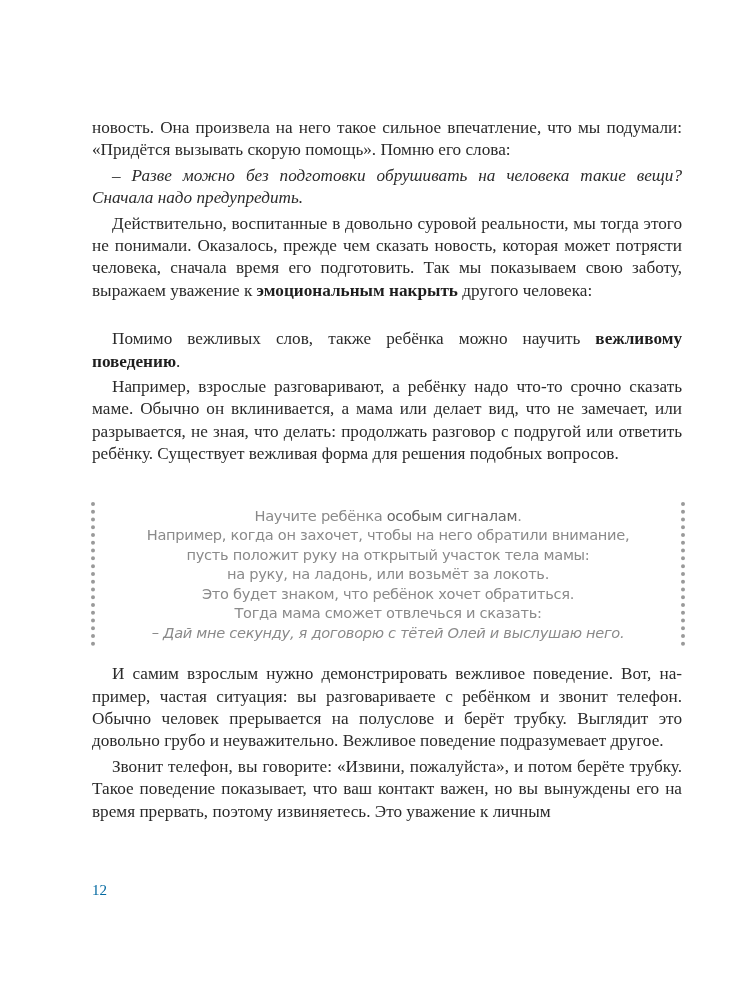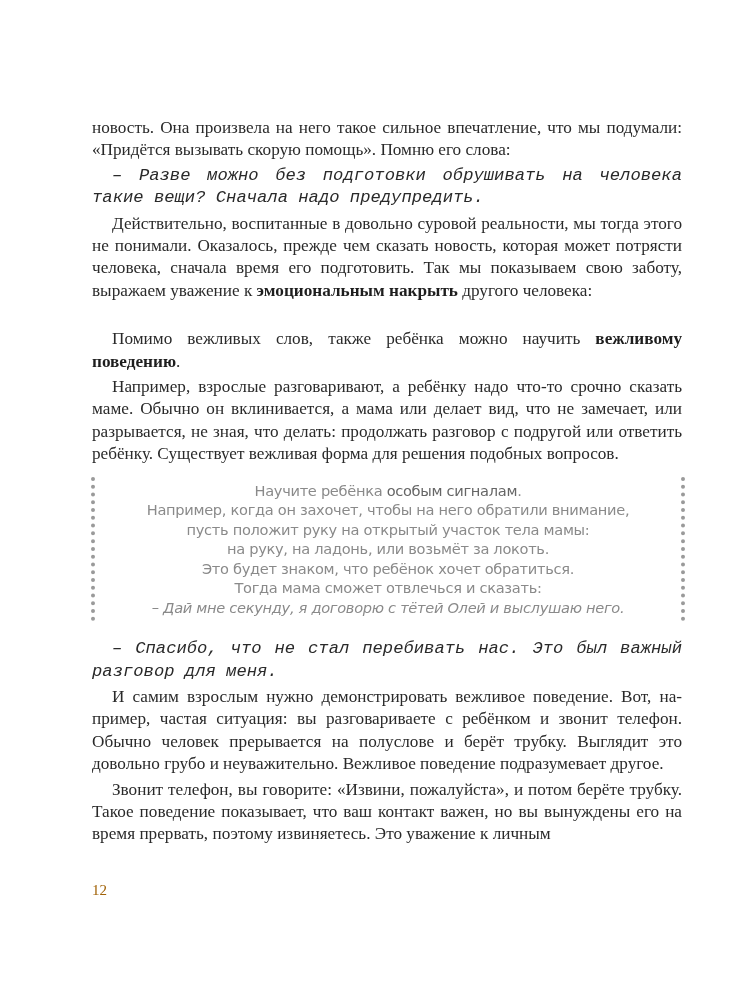--- a/index.html
+++ b/index.html
@@ -5,37 +5,37 @@
   html, body { margin: 0; padding: 0; background: #ffffff; }
   body { width: 750px; height: 1000px; position: relative; overflow: hidden; }
   .page {
     position: absolute; left: 92px; top: 117px; width: 590px;
     font-family: "Liberation Serif", "DejaVu Serif", serif;
     font-size: 17.2px; line-height: 22.4px; color: #2a2a2a;
     text-align: justify; hyphens: manual;
   }
   .p { margin: 0; text-indent: 20px; text-align-last: left; }
   .p.noindent { text-indent: 0; }
-  .p.quote { font-style: italic; font-family: Liberation Mono, monospace; }
+  .p.quote { font-style: italic; }
   .p + .p { margin-top: 3px; }
   .b { font-weight: bold; color: #1e1e1e; }
   .gap { height: 26px; }
   .callout {
-    position: relative; margin: 11px 0 17px 0; padding: 4px 0 4px 0;
+    position: relative; margin: 36px 0 17px 0; padding: 4px 0 4px 0;
     border-left: 4px dotted #9a9a9a; border-right: 4px dotted #9a9a9a;
     margin-left: -1px; margin-right: -3px;
     font-family: "DejaVu Sans", sans-serif; font-size: 14.6px; line-height: 19.5px;
     color: #8a8a8a; text-align: center; letter-spacing: -0.3px;
   }
   .callout .line { display: block; white-space: nowrap; }
   .callout .em { color: #666; }
   .callout .it { font-style: italic; }
   .pagenum {
     position: absolute; left: 92px; top: 882px;
-    font-family: "Liberation Serif", serif; font-size: 15px; color: #a16207;
+    font-family: "Liberation Serif", serif; font-size: 15px; color: #0369a1;
   }
 </style>
 </head>
 <body>
 
 <div class="page">
   <p class="p noindent">новость. Она произвела на него такое сильное впечатление, что мы подумали: «Придётся вызывать скорую помощь». Помню его слова:</p>
   <p class="p quote">– Разве можно без подготовки обрушивать на человека такие вещи? Сначала надо предупредить.</p>
   <p class="p"><span>Действительно, воспитанные в довольно суровой реальности, мы тогда этого не понимали. Оказалось, прежде чем сказать новость, которая может потрясти человека, сначала время его подготовить. Так мы показываем свою заботу, выражаем уважение к </span><span class="b">эмоциональным накрыть</span><span> другого человека:</span></p>
 
@@ -47,18 +47,17 @@
   <div class="callout">
     <span class="line"><span>Научите ребёнка </span><span class="em">особым сигналам</span><span>.</span></span>
     <span class="line">Например, когда он захочет, чтобы на него обратили внимание,</span>
     <span class="line">пусть положит руку на открытый участок тела мамы:</span>
     <span class="line">на руку, на ладонь, или возьмёт за локоть.</span>
     <span class="line">Это будет знаком, что ребёнок хочет обратиться.</span>
     <span class="line">Тогда мама сможет отвлечься и сказать:</span>
     <span class="line it">– Дай мне секунду, я договорю с тётей Олей и выслушаю него.</span>
   </div>
 
-  <p class="p quote">– Спасибо, что не стал перебивать нас. Это был важный разговор для меня.</p>
   <p class="p">И самим взрослым нужно демонстрировать вежливое поведение. Вот, на­пример, частая ситуация: вы разговариваете с ребёнком и звонит телефон. Обычно человек прерывается на полуслове и берёт трубку. Выглядит это довольно грубо и неуважительно. Вежливое поведение подразумевает другое.</p>
   <p class="p">Звонит телефон, вы говорите: «Извини, пожалуйста», и потом берёте трубку. Такое поведение показывает, что ваш контакт важен, но вы вынуж­дены его на время прервать, поэтому извиняетесь. Это уважение к личным</p>
 </div>
 
 <div class="pagenum">12</div>
 
 </body></html>

